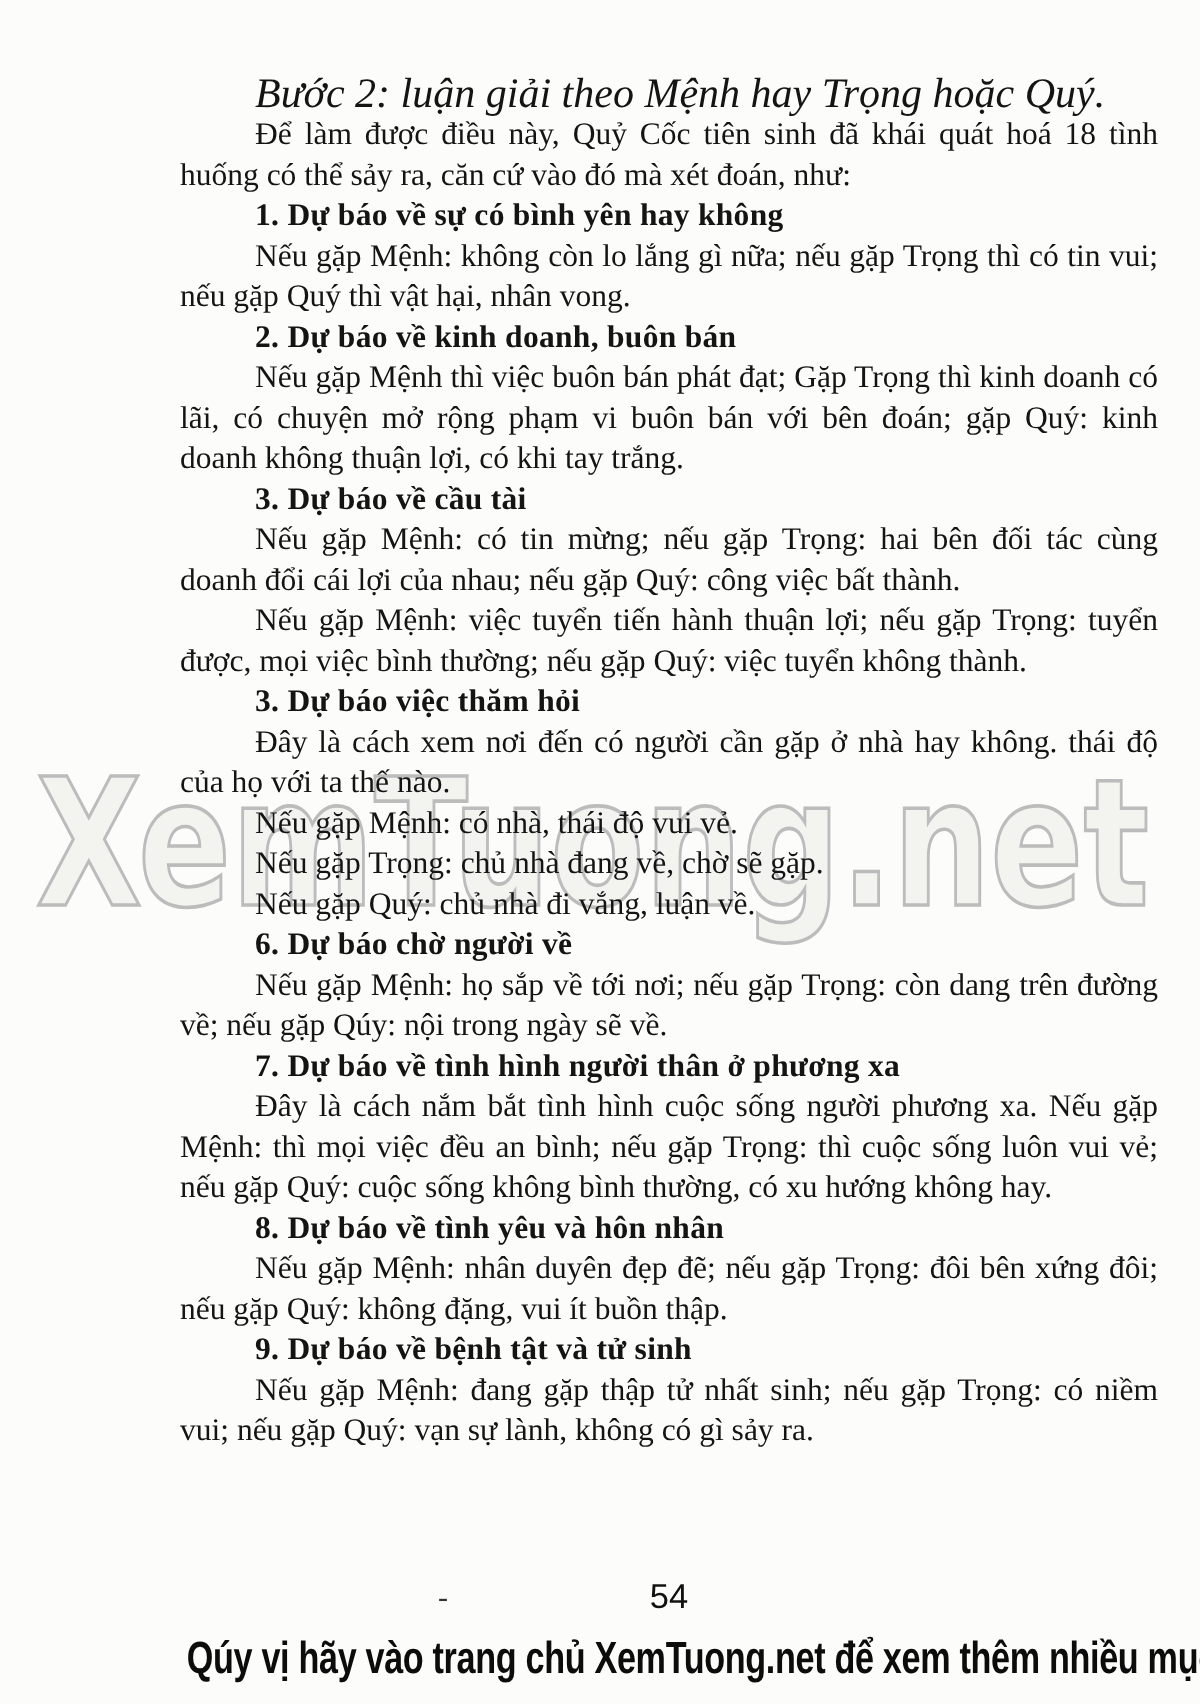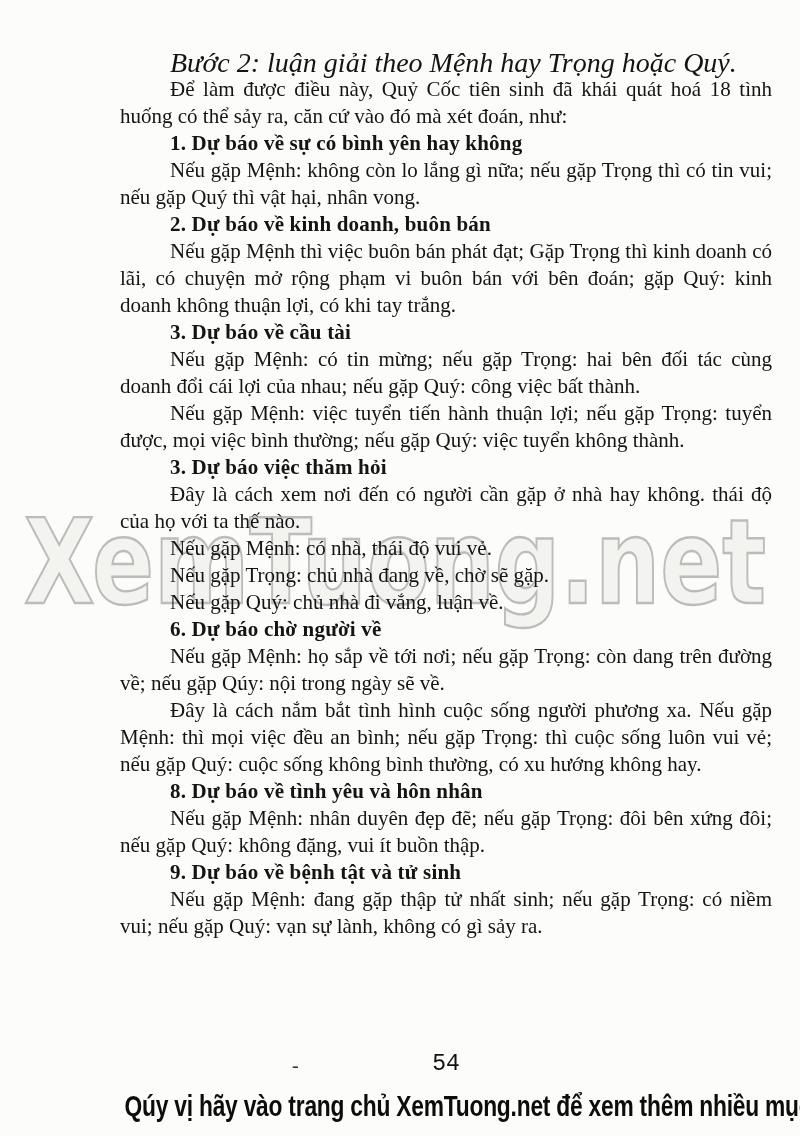--- a/index.html
+++ b/index.html
@@ -59,21 +59,21 @@
     font-size: 20px;
     color: #333;
   }
   .page-number {
     position: absolute;
     left: 120px;
     top: 1051px;
     width: 652px;
     z-index: 1;
     text-align: center;
-    font-family: Liberation Mono, monospace;
+    font-family: Liberation Sans, sans-serif;
     font-size: 23px;
     color: #111;
   }
   .promo-footer {
     position: absolute;
     left: 0;
     top: 1089px;
     width: 800px;
     z-index: 1;
     text-align: center;
@@ -109,20 +109,21 @@
     <p class="heading">3. Dự báo về cầu tài</p>
     <p class="para">Nếu gặp Mệnh: có tin mừng; nếu gặp Trọng: hai bên đối tác cùng doanh đổi cái lợi của nhau; nếu gặp Quý: công việc bất thành.</p>
     <p class="para">Nếu gặp Mệnh: việc tuyển tiến hành thuận lợi; nếu gặp Trọng: tuyển được, mọi việc bình thường; nếu gặp Quý: việc tuyển không thành.</p>
     <p class="heading">3. Dự báo việc thăm hỏi</p>
     <p class="para">Đây là cách xem nơi đến có người cần gặp ở nhà hay không. thái độ của họ với ta thế nào.</p>
     <p class="para">Nếu gặp Mệnh: có nhà, thái độ vui vẻ.</p>
     <p class="para">Nếu gặp Trọng: chủ nhà đang về, chờ sẽ gặp.</p>
     <p class="para">Nếu gặp Quý: chủ nhà đi vắng, luận về.</p>
     <p class="heading">6. Dự báo chờ người về</p>
     <p class="para">Nếu gặp Mệnh: họ sắp về tới nơi; nếu gặp Trọng: còn dang trên đường về; nếu gặp Qúy: nội trong ngày sẽ về.</p>
+    <p class="heading">7. Dự báo về tình hình người thân ở phương xa</p>
     <p class="para">Đây là cách nắm bắt tình hình cuộc sống người phương xa. Nếu gặp Mệnh: thì mọi việc đều an bình; nếu gặp Trọng: thì cuộc sống luôn vui vẻ; nếu gặp Quý: cuộc sống không bình thường, có xu hướng không hay.</p>
     <p class="heading">8. Dự báo về tình yêu và hôn nhân</p>
     <p class="para">Nếu gặp Mệnh: nhân duyên đẹp đẽ; nếu gặp Trọng: đôi bên xứng đôi; nếu gặp Quý: không đặng, vui ít buồn thập.</p>
     <p class="heading">9. Dự báo về bệnh tật và tử sinh</p>
     <p class="para">Nếu gặp Mệnh: đang gặp thập tử nhất sinh; nếu gặp Trọng: có niềm vui; nếu gặp Quý: vạn sự lành, không có gì sảy ra.</p>
   </div>
 
   <span class="corner-mark">-</span>
   <div class="page-number">54</div>
   <div class="promo-footer">

